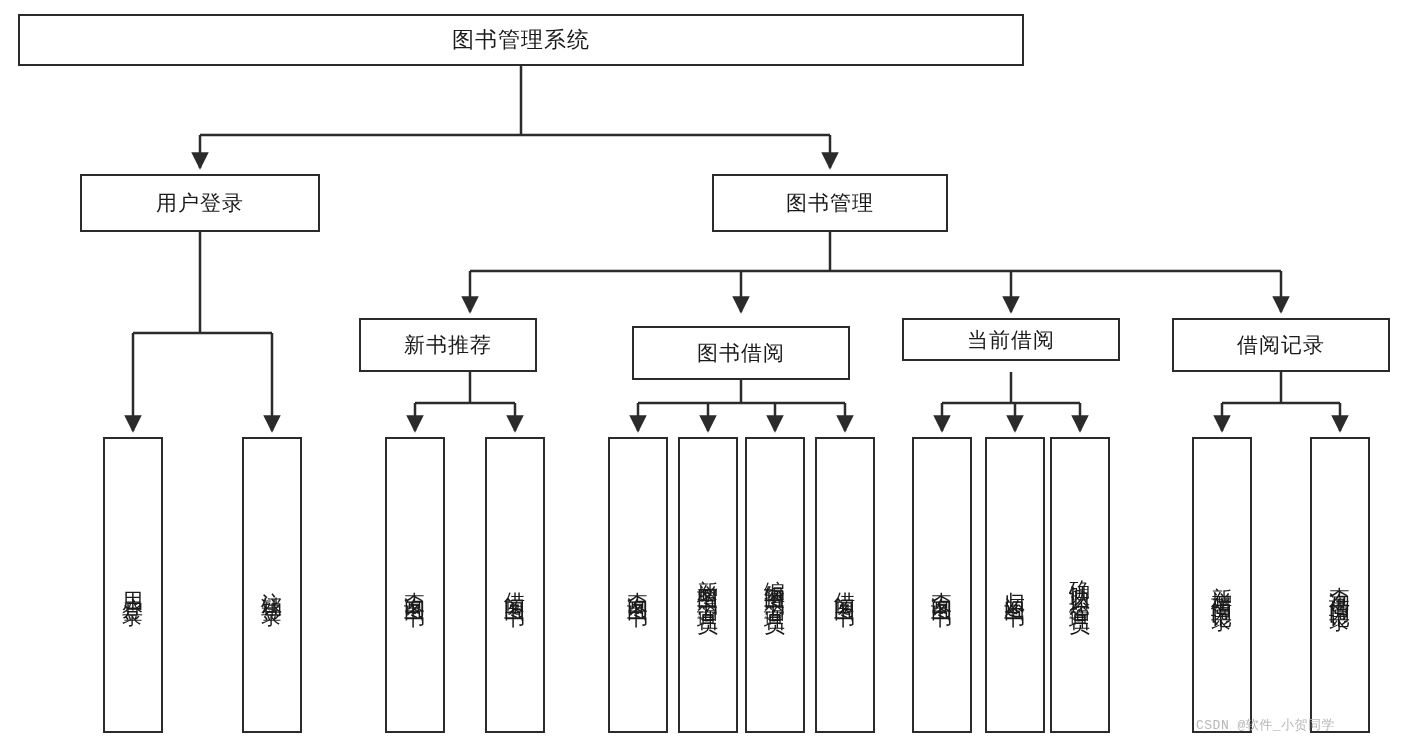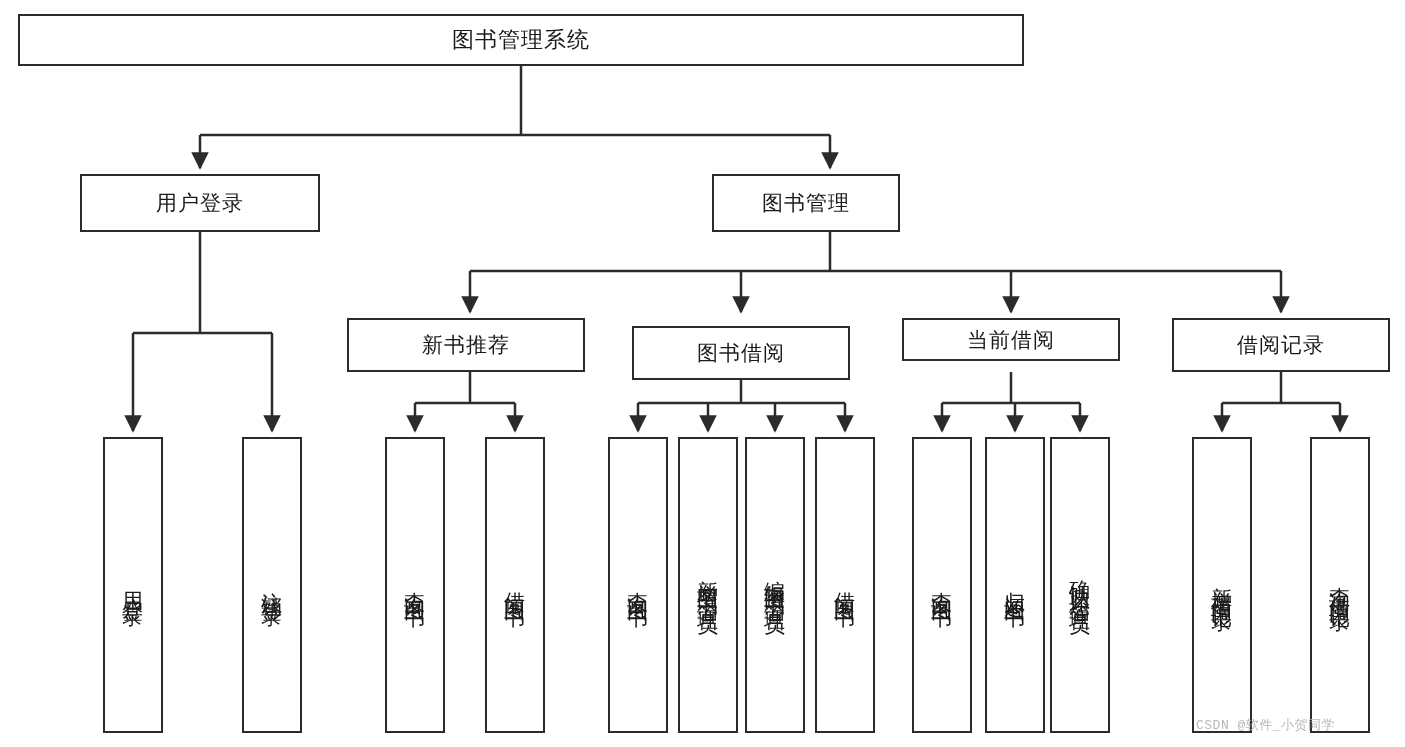--- a/index.html
+++ b/index.html
@@ -122,25 +122,25 @@
     </g>
   </svg>
 
   <div class="node horiz root" style="left:18px; top:14px; width:1006px; height:52px;">
     <span>图书管理系统</span>
   </div>
 
   <div class="node horiz" style="left:80px; top:174px; width:240px; height:58px;">
     <span>用户登录</span>
   </div>
-  <div class="node horiz" style="left:712px; top:174px; width:188px; height:58px;justify-content:center;">
+  <div class="node horiz" style="left:712px; top:174px; width:236px; height:58px;justify-content:center;">
     <span>图书管理</span>
   </div>
 
-  <div class="node horiz" style="left:347px; top:318px; width:238px; height:54px;">
+  <div class="node horiz" style="left:359px; top:318px; width:178px; height:54px;">
     <span>新书推荐</span>
   </div>
   <div class="node horiz" style="left:632px; top:326px; width:218px; height:54px;">
     <span>图书借阅</span>
   </div>
   <div class="node horiz" style="left:902px; top:318px; width:218px; height:43px;">
     <span>当前借阅</span>
   </div>
   <div class="node horiz" style="left:1172px; top:318px; width:218px; height:54px;">
     <span>借阅记录</span>

